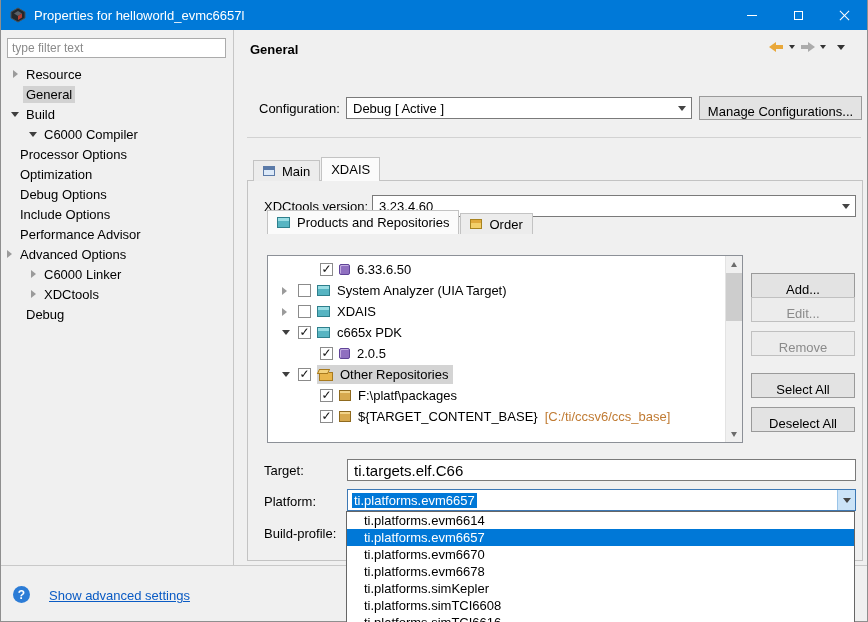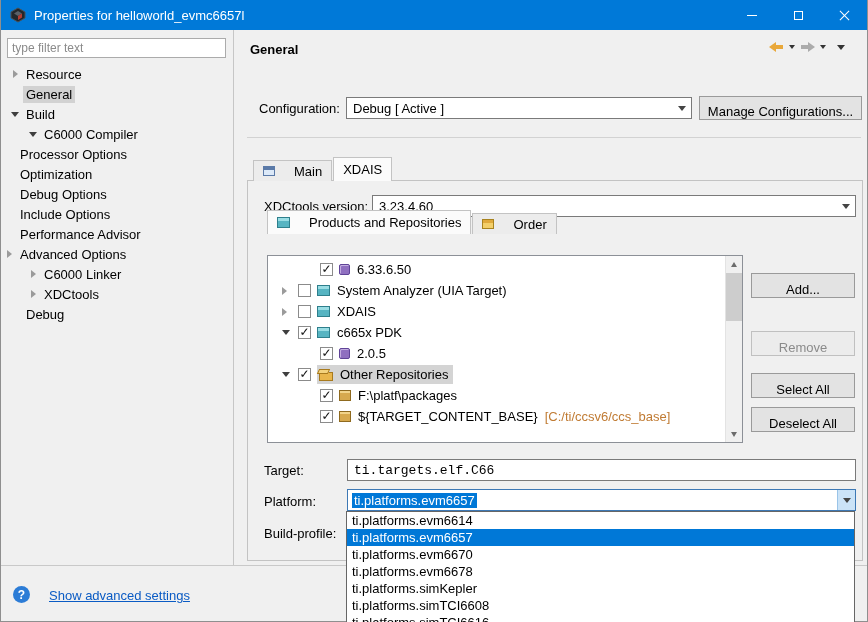--- a/index.html
+++ b/index.html
@@ -50,21 +50,21 @@
   .carr { margin-left:auto; width:18px; align-self:stretch; display:flex; align-items:center; justify-content:center; flex:none; }
   .carr::before { content:""; border-left:4px solid transparent; border-right:4px solid transparent; border-top:5px solid #444; }
   .carr.blue { background:#cbe3f7; border-left:1px solid #9ac4e8; }
   .cfg-combo { position:absolute; left:345px; top:97px; width:346px; }
   .btn { background:#e3e3e3; border:1px solid #9a9a9a; display:flex; align-items:flex-end; justify-content:center; font-size:13px; cursor:default; }
   .manage-btn { position:absolute; left:698px; top:96px; width:163px; height:24px; }
   .sep1 { position:absolute; left:246px; top:137px; width:614px; border-top:1px solid #d2d2d2; }
 
   
   .tabbar { position:absolute; display:flex; align-items:flex-end; z-index:3; }
-  .ntab { height:21px; background:#ececec; border:1px solid #c3c3c3; border-bottom:none; padding:0 9px; display:flex; align-items:center; gap:14px; margin-right:1px; cursor:default; }
+  .ntab { height:21px; background:#ececec; border:1px solid #c3c3c3; border-bottom:none; padding:0 9px; display:flex; align-items:center; gap:2px; margin-right:1px; cursor:default; }
   .ntab.active { height:24px; background:#fbfbfb; }
   .tabbar1 { left:252px; top:157px; }
   .pane { position:absolute; border:1px solid #c3c3c3; background:#f0f0f0; }
   .pane1 { left:246px; top:180px; width:616px; height:381px; z-index:2; }
 
   
   .xdc-label { position:absolute; left:16px; top:18px; }
   .xdc-combo { position:absolute; left:124px; top:14px; width:484px; }
   .tabbar2 { left:19px; top:29px; }
   .pane2 { left:19px; top:74px; width:476px; height:188px; background:#fff; border:1px solid #8c9097; overflow:hidden; }
@@ -92,29 +92,29 @@
   .tri-up { width:0; height:0; border-left:3.5px solid transparent; border-right:3.5px solid transparent; border-bottom:5px solid #6c6c6c; }
   .tri-dn { width:0; height:0; border-left:3.5px solid transparent; border-right:3.5px solid transparent; border-top:5px solid #6c6c6c; }
   .sthumb { position:absolute; left:0; right:0; top:17px; height:48px; background:#cdcdcd; }
 
   
   .pbtn { position:absolute; left:503px; width:104px; height:25px; }
   .pbtn.disabled { color:#8b8b8b; background:#ececec; border-color:#c0c0c0; }
 
   
   .tgt-label { position:absolute; left:16px; top:282px; }
-  .tgt-input { position:absolute; left:99px; top:278px; width:509px; height:22px; border:1px solid #7a7a7a; background:#fff; font-family:Liberation Mono, monospace; font-size:13px; padding:0 6px; }
+  .tgt-input { position:absolute; left:99px; top:278px; width:509px; height:22px; border:1px solid #7a7a7a; background:#fff; font-family:Liberation Sans, sans-serif; font-size:15px; padding:0 6px; }
   .plt-label { position:absolute; left:16px; top:313px; }
   .plt-combo { position:absolute; left:99px; top:308px; width:509px; border-color:#3d78b4; padding-left:4px; }
   .hltext { background:#0078d7; color:#fff; padding:0 2px; }
   .bp-label { position:absolute; left:16px; top:345px; }
 
   
   .plist { position:absolute; left:345px; top:511px; width:509px; background:#fff; border:1px solid #666; z-index:60; }
-  .popt { height:17px; line-height:17px; padding-left:5px; white-space:nowrap; cursor:default; }
+  .popt { height:17px; line-height:17px; padding-left:17px; white-space:nowrap; cursor:default; }
   .popt.hl { background:#0078d7; color:#fff; }
 
   
   .footer { position:absolute; left:0; right:0; bottom:0; height:56px; border-top:1px solid #c9c9c9; background:#f0f0f0; }
   .help-circle { position:absolute; left:12px; top:20px; width:17px; height:17px; border-radius:50%; background:#2c7cd6; color:#fff; font-weight:bold; font-size:12px; display:flex; align-items:center; justify-content:center; }
   .adv-link { position:absolute; left:48px; top:22px; color:#0a5bc4; text-decoration:underline; cursor:pointer; }
 </style>
 </head>
 <body>
 
@@ -326,20 +326,23 @@
         <div class="sthumb"></div>
         <div class="sbtn down">
             <i class="tri-dn"></i>
           </div>
       </div>
     </div>
 
     <div class="btn pbtn" style="top:92px;">
         <span>Add...</span>
       </div>
+    <div class="btn pbtn disabled" style="top:116px;">
+        <span>Edit...</span>
+      </div>
     <div class="btn pbtn disabled" style="top:150px;">
         <span>Remove</span>
       </div>
     <div class="btn pbtn" style="top:192px;">
         <span>Select All</span>
       </div>
     <div class="btn pbtn" style="top:226px;">
         <span>Deselect All</span>
       </div>
 

